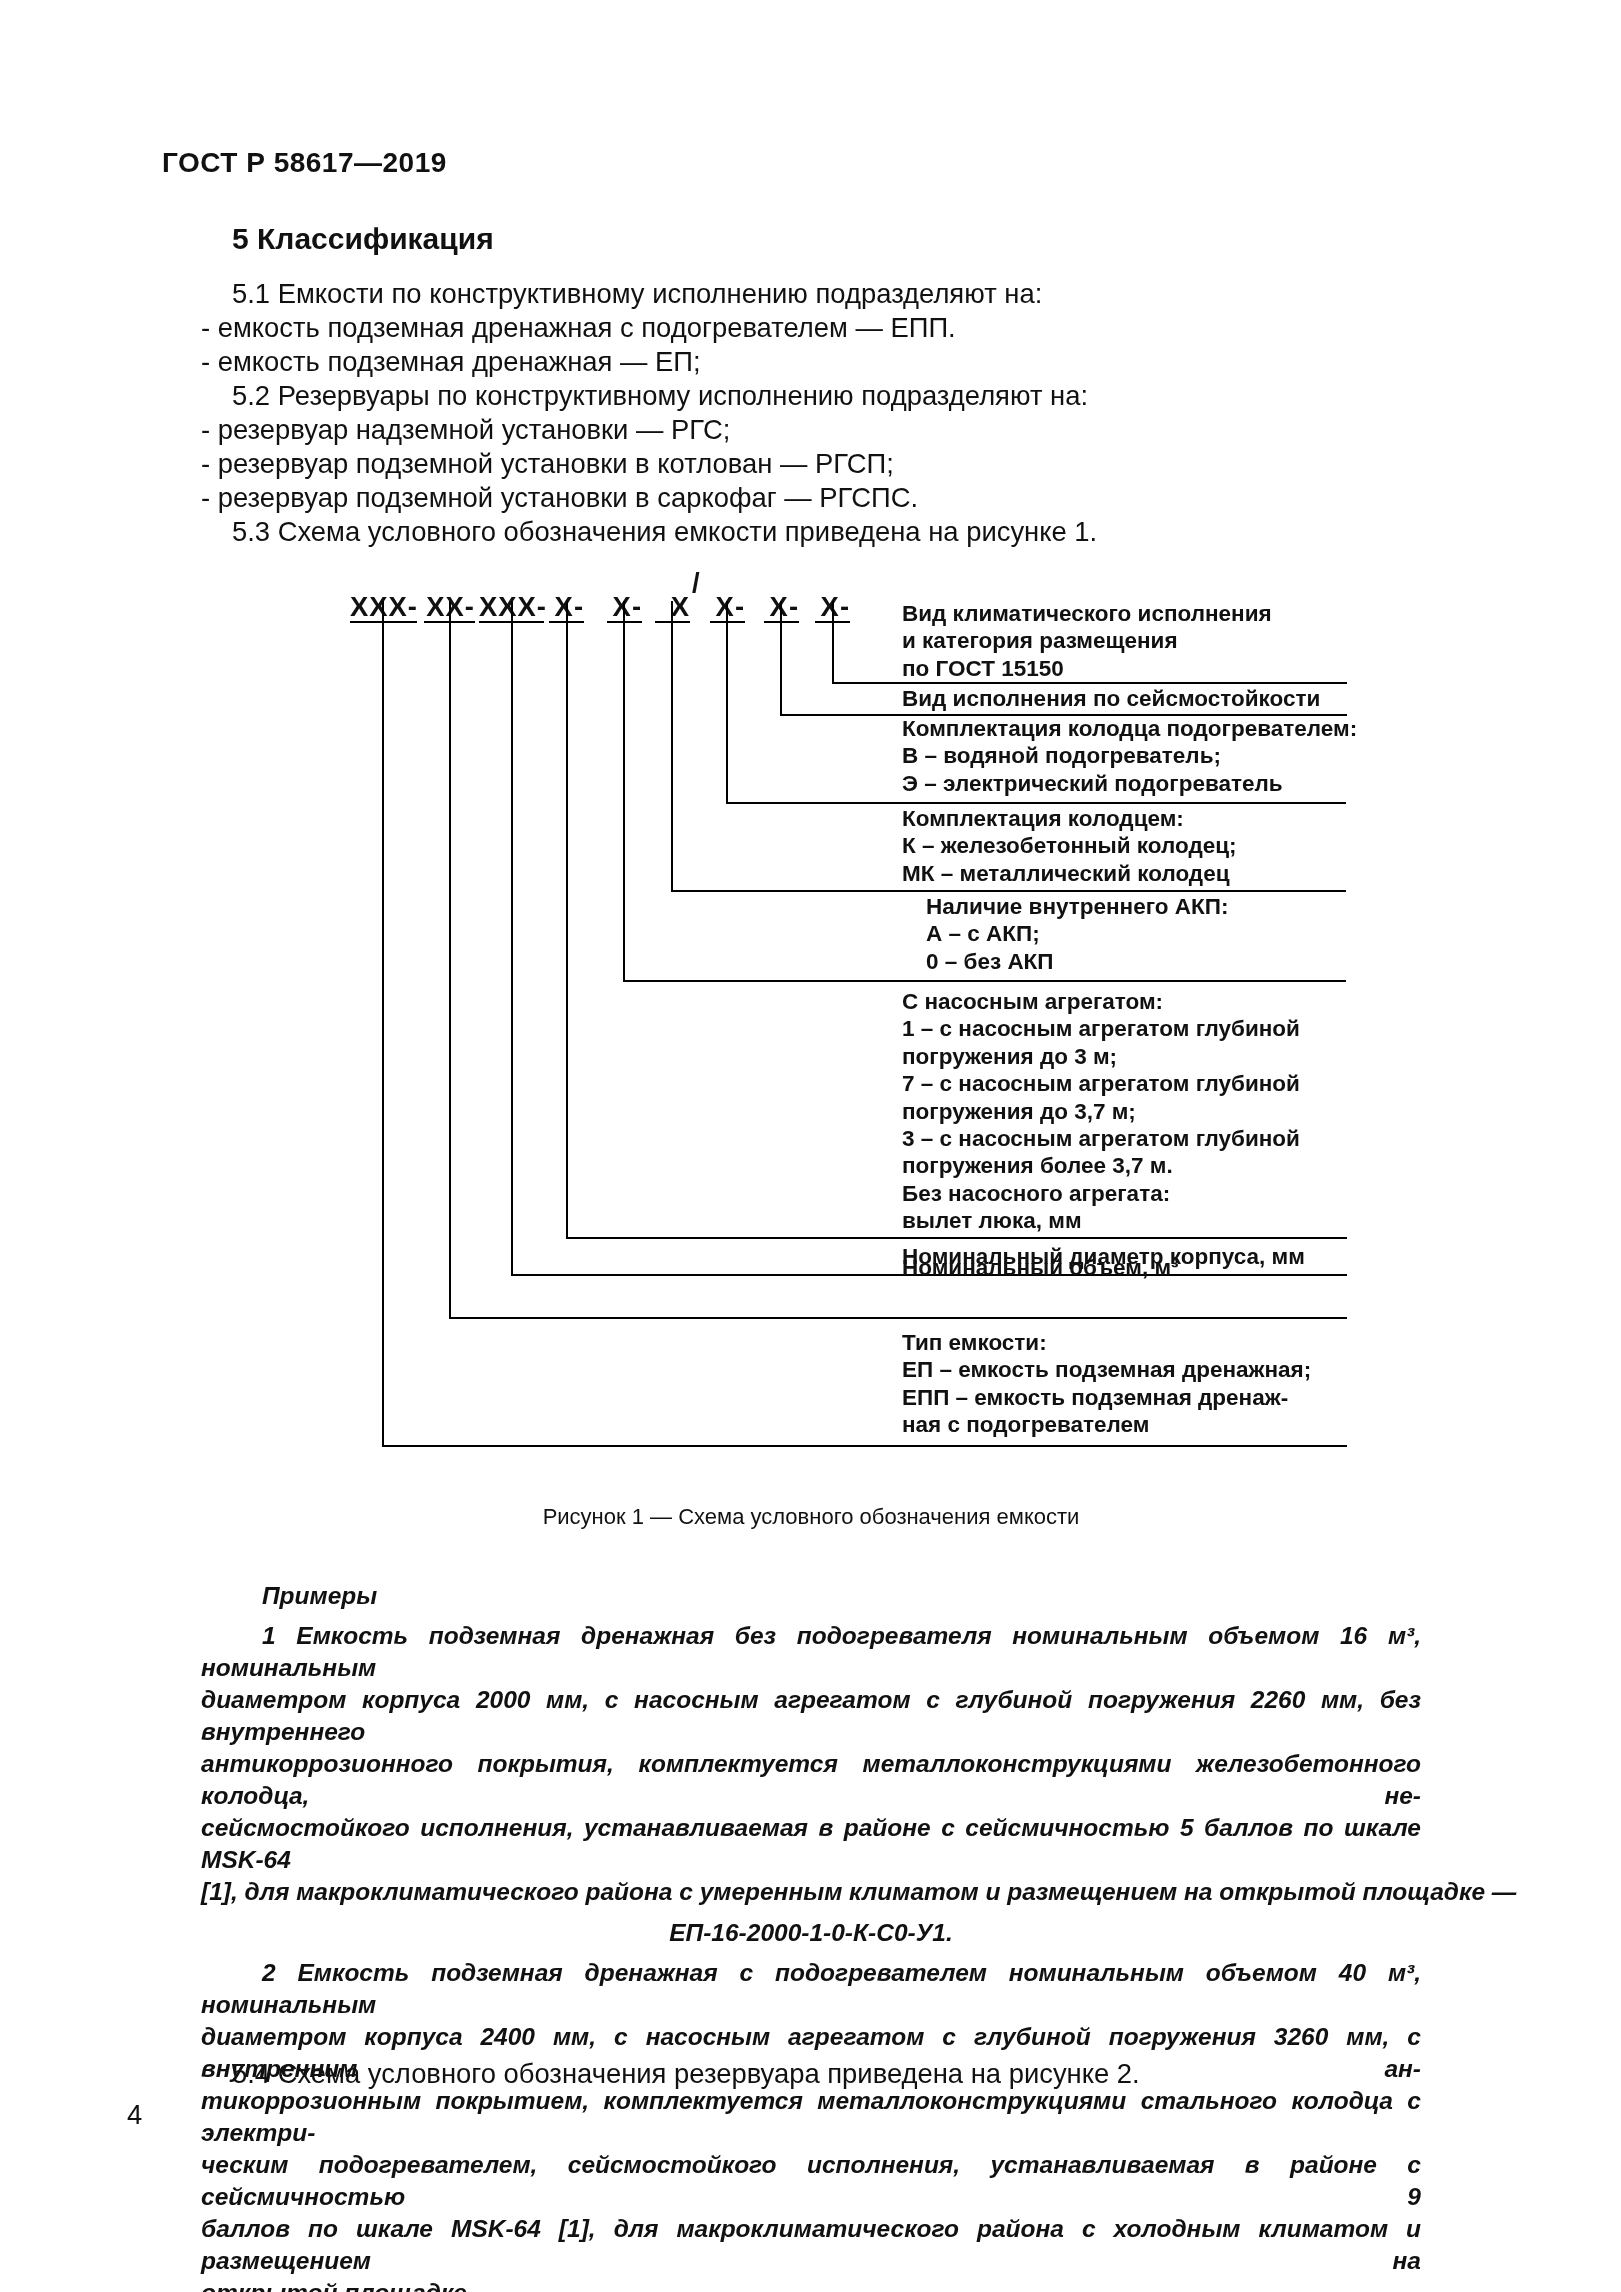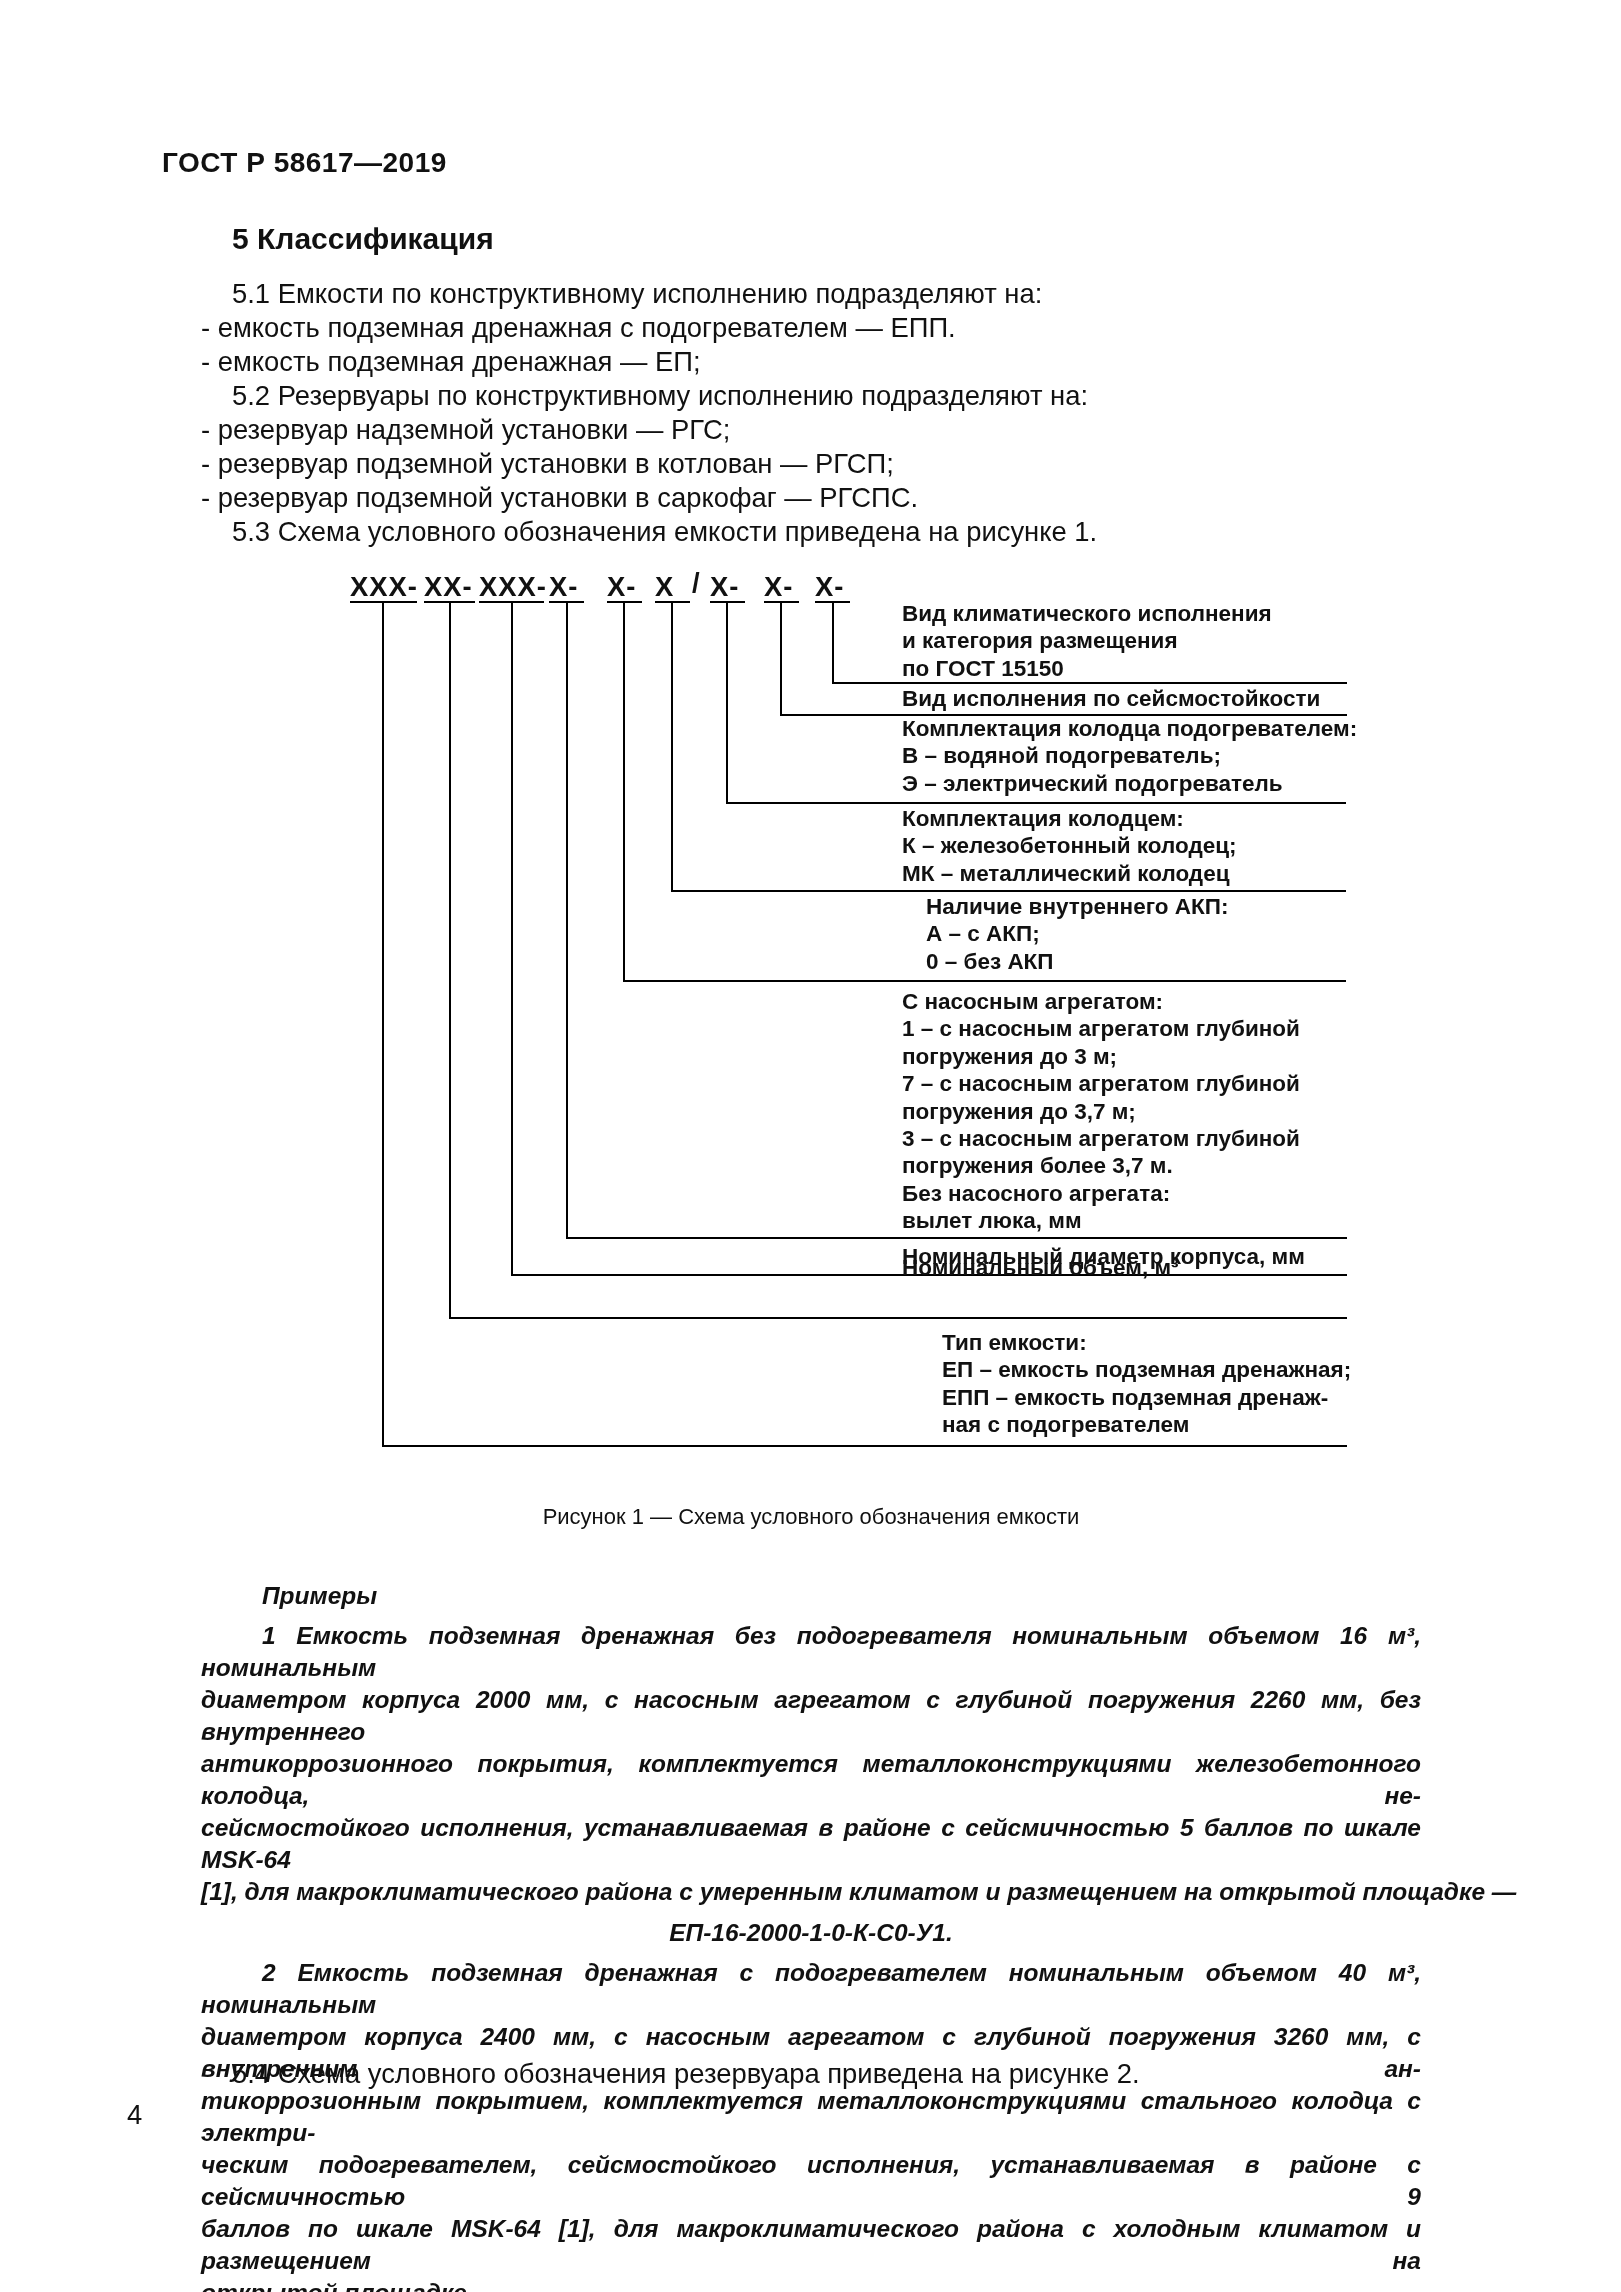--- a/index.html
+++ b/index.html
@@ -8,22 +8,22 @@
     font-family:"Liberation Sans","DejaVu Sans",sans-serif;color:#111;
     margin:0 auto;overflow:hidden;padding-left:24px;
   }
   .hdr{position:absolute;left:162px;top:147px;font-size:28px;font-weight:bold;letter-spacing:0.5px;}
   .sec-title{position:absolute;left:232px;top:222px;font-size:30px;font-weight:bold;}
   .body-block{position:absolute;left:201px;top:277px;width:1220px;font-size:27.4px;line-height:34px;}
   .body-block .ind{text-indent:31px;}
   
   .fig{position:absolute;left:0;top:0;width:1621px;height:2293px;pointer-events:none;}
   .code-group{
-    position:absolute;top:572px;height:29px;font-size:27.4px;font-weight:bold;
-    border-bottom:2.9px solid #000;text-align:left;line-height:29px;letter-spacing:1px;
+    position:absolute;top:592px;height:29px;font-size:27.4px;font-weight:bold;
+    border-bottom:2.9px solid #000;text-align:right;line-height:29px;letter-spacing:1px;
   }
   .code-slash{position:absolute;top:568px;font-size:27.4px;font-weight:bold;line-height:29px;}
   .conn{position:absolute;border-left:2.9px solid #000;border-bottom:2.9px solid #000;}
   .lbl{position:absolute;left:902px;width:461px;font-size:22.5px;font-weight:bold;line-height:27.4px;}
   .caption{position:absolute;left:201px;top:1504px;width:1220px;text-align:center;font-size:22px;}
   
   .examples{position:absolute;left:201px;top:1580px;width:1220px;
     font-size:24.5px;font-weight:bold;font-style:italic;line-height:32px;}
   .examples .eline{white-space:nowrap;}
   .examples .j{text-align:justify;text-align-last:justify;white-space:normal;}
@@ -109,21 +109,21 @@
       <div>погружения более 3,7 м.</div>
       <div>Без насосного агрегата:</div>
       <div>вылет люка, мм</div>
     </div>
     <div class="lbl" style="top:1243px;">
       <div>Номинальный диаметр корпуса, мм</div>
     </div>
     <div class="lbl" style="top:1254px;">
       <div>Номинальный объем, м³</div>
     </div>
-    <div class="lbl" style="top:1329px;margin-left:40px;">
+    <div class="lbl" style="top:1329px;">
       <div>Тип емкости:</div>
       <div>ЕП – емкость подземная дренажная;</div>
       <div>ЕПП – емкость подземная дренаж-</div>
       <div>ная с подогревателем</div>
     </div>
 
     <div class="caption">Рисунок 1 — Схема условного обозначения емкости</div>
   </div>
 
   <div class="examples">

